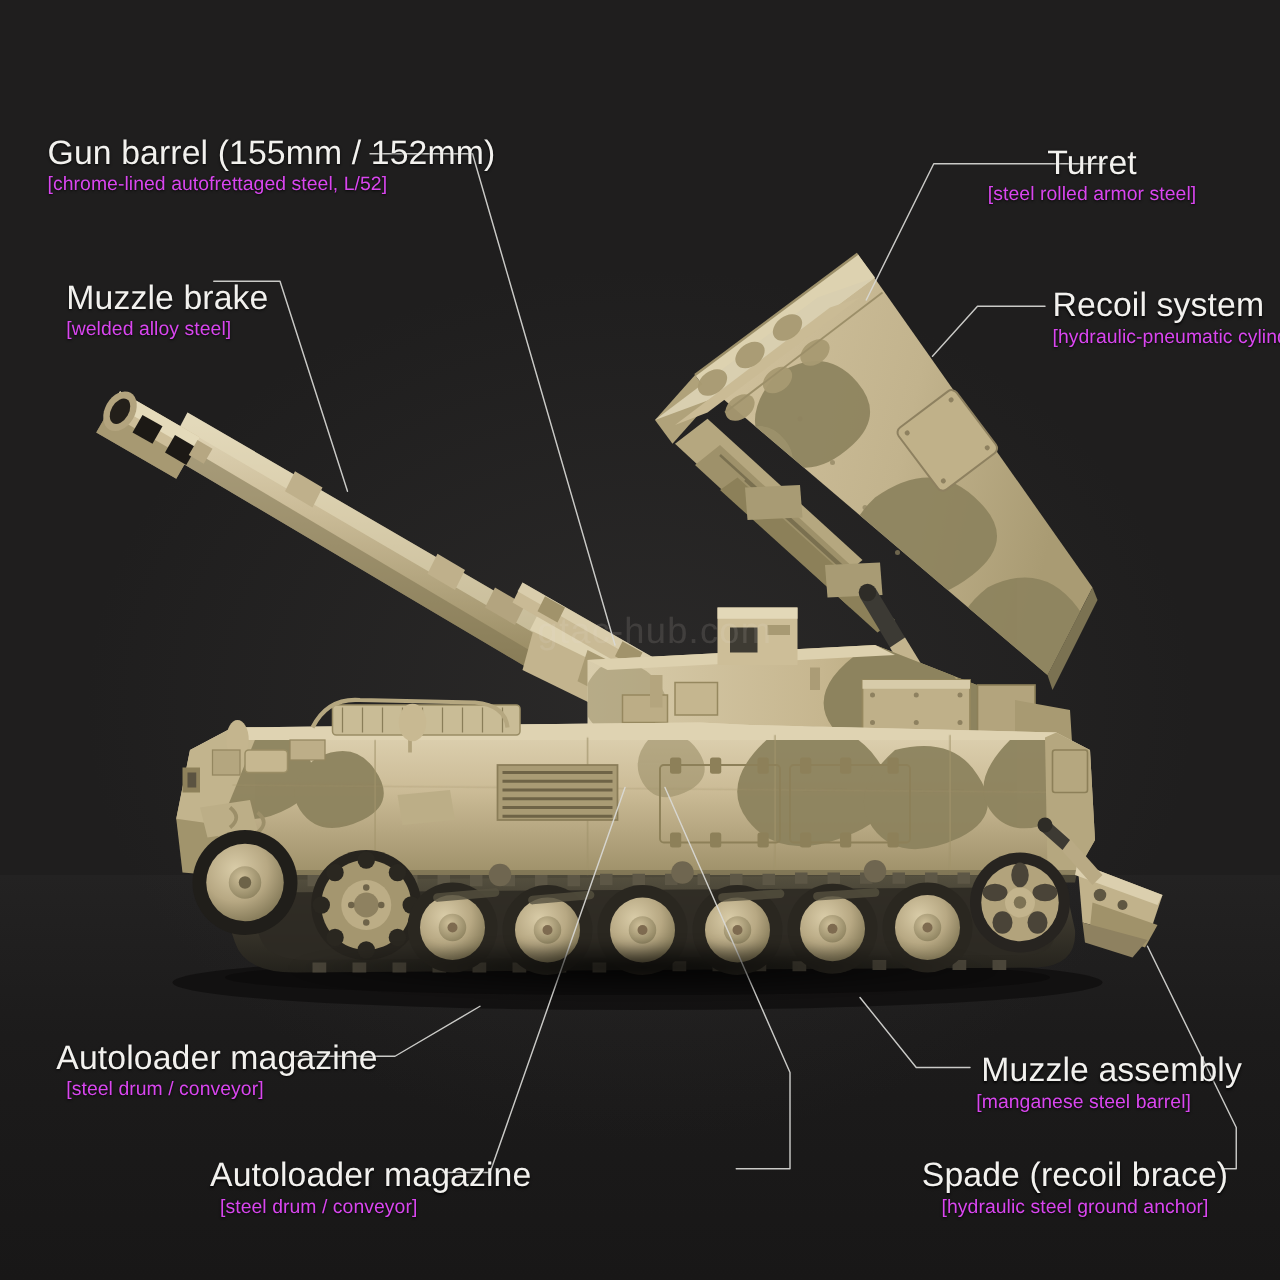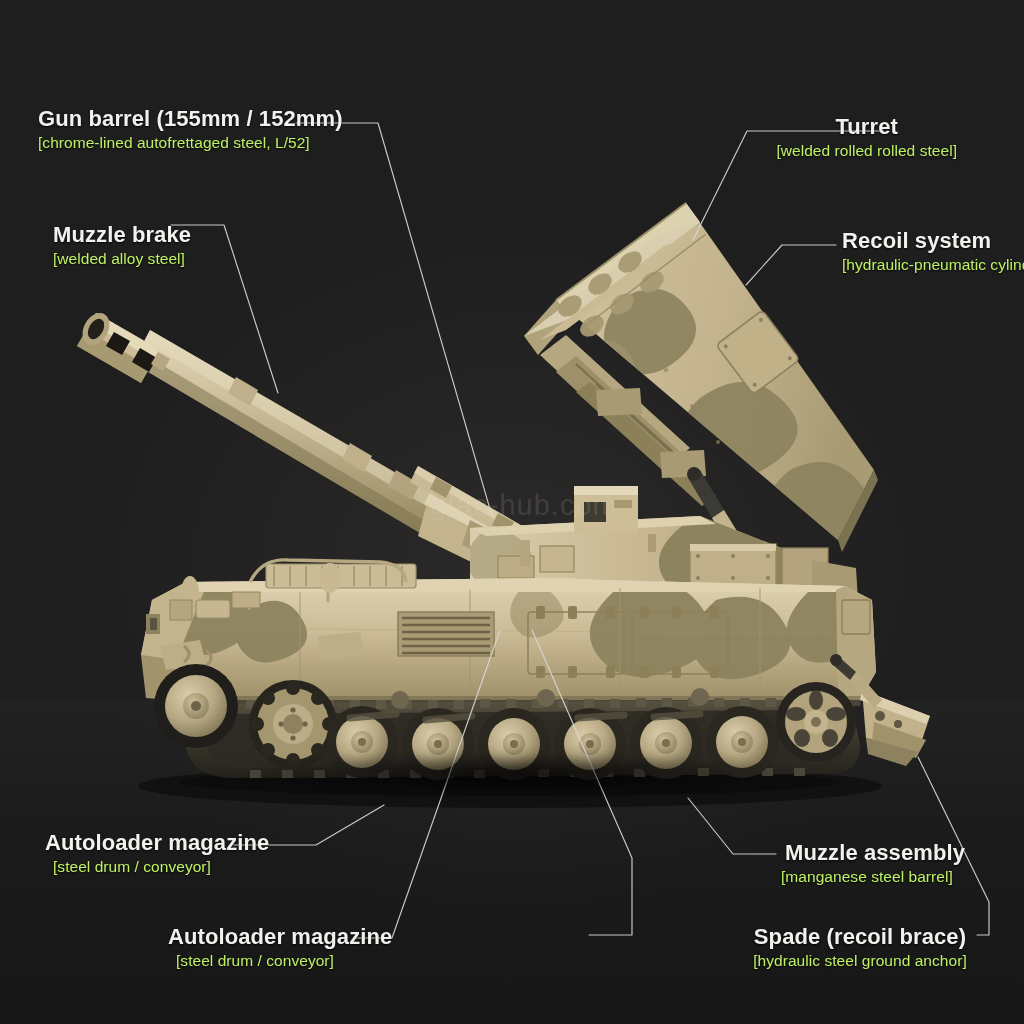--- a/index.html
+++ b/index.html
@@ -62,30 +62,30 @@
 
   .callout {
     position: absolute;
     color: #eceae6;
     line-height: 1.12;
     white-space: nowrap;
     text-shadow: 0 1px 2px rgba(0,0,0,0.85);
   }
   .callout .ttl {
     display: block;
-    font-size: 22px;
-    font-weight: 700;
+    font-size: 27px;
+    font-weight: 400;
     letter-spacing: 0.1px;
     color: #f2f1ee;
   }
   .callout .sub {
     display: block;
     font-size: 15.5px;
     font-weight: 400;
-    color: #bef264;
+    color: #d946ef;
     margin-top: 2px;
     letter-spacing: 0.05px;
   }
   .callout.left  { text-align: left; }
   .callout.right { text-align: center; }
   .callout.center{ text-align: center; }
 
   
   .watermark {
     position: absolute;
@@ -614,21 +614,21 @@
     <span class="sub">[chrome-lined autofrettaged steel, L/52]</span>
   </div>
 
   <div class="callout left" style="left:53px; top:223px;">
     <span class="ttl">Muzzle brake</span>
     <span class="sub">[welded alloy steel]</span>
   </div>
 
   <div class="callout right" style="right:67px; top:115px;">
     <span class="ttl">Turret</span>
-    <span class="sub">[welded rolled rolled steel]</span>
+    <span class="sub">[steel rolled armor steel]</span>
   </div>
 
   <div class="callout left" style="left:842px; top:229px;">
     <span class="ttl">Recoil system</span>
     <span class="sub">[hydraulic-pneumatic cylinder]</span>
   </div>
 
   <div class="callout left" style="left:45px; top:831px;">
     <span class="ttl">Autoloader magazine</span>
     <span class="sub" style="margin-left:8px;">[steel drum / conveyor]</span>

